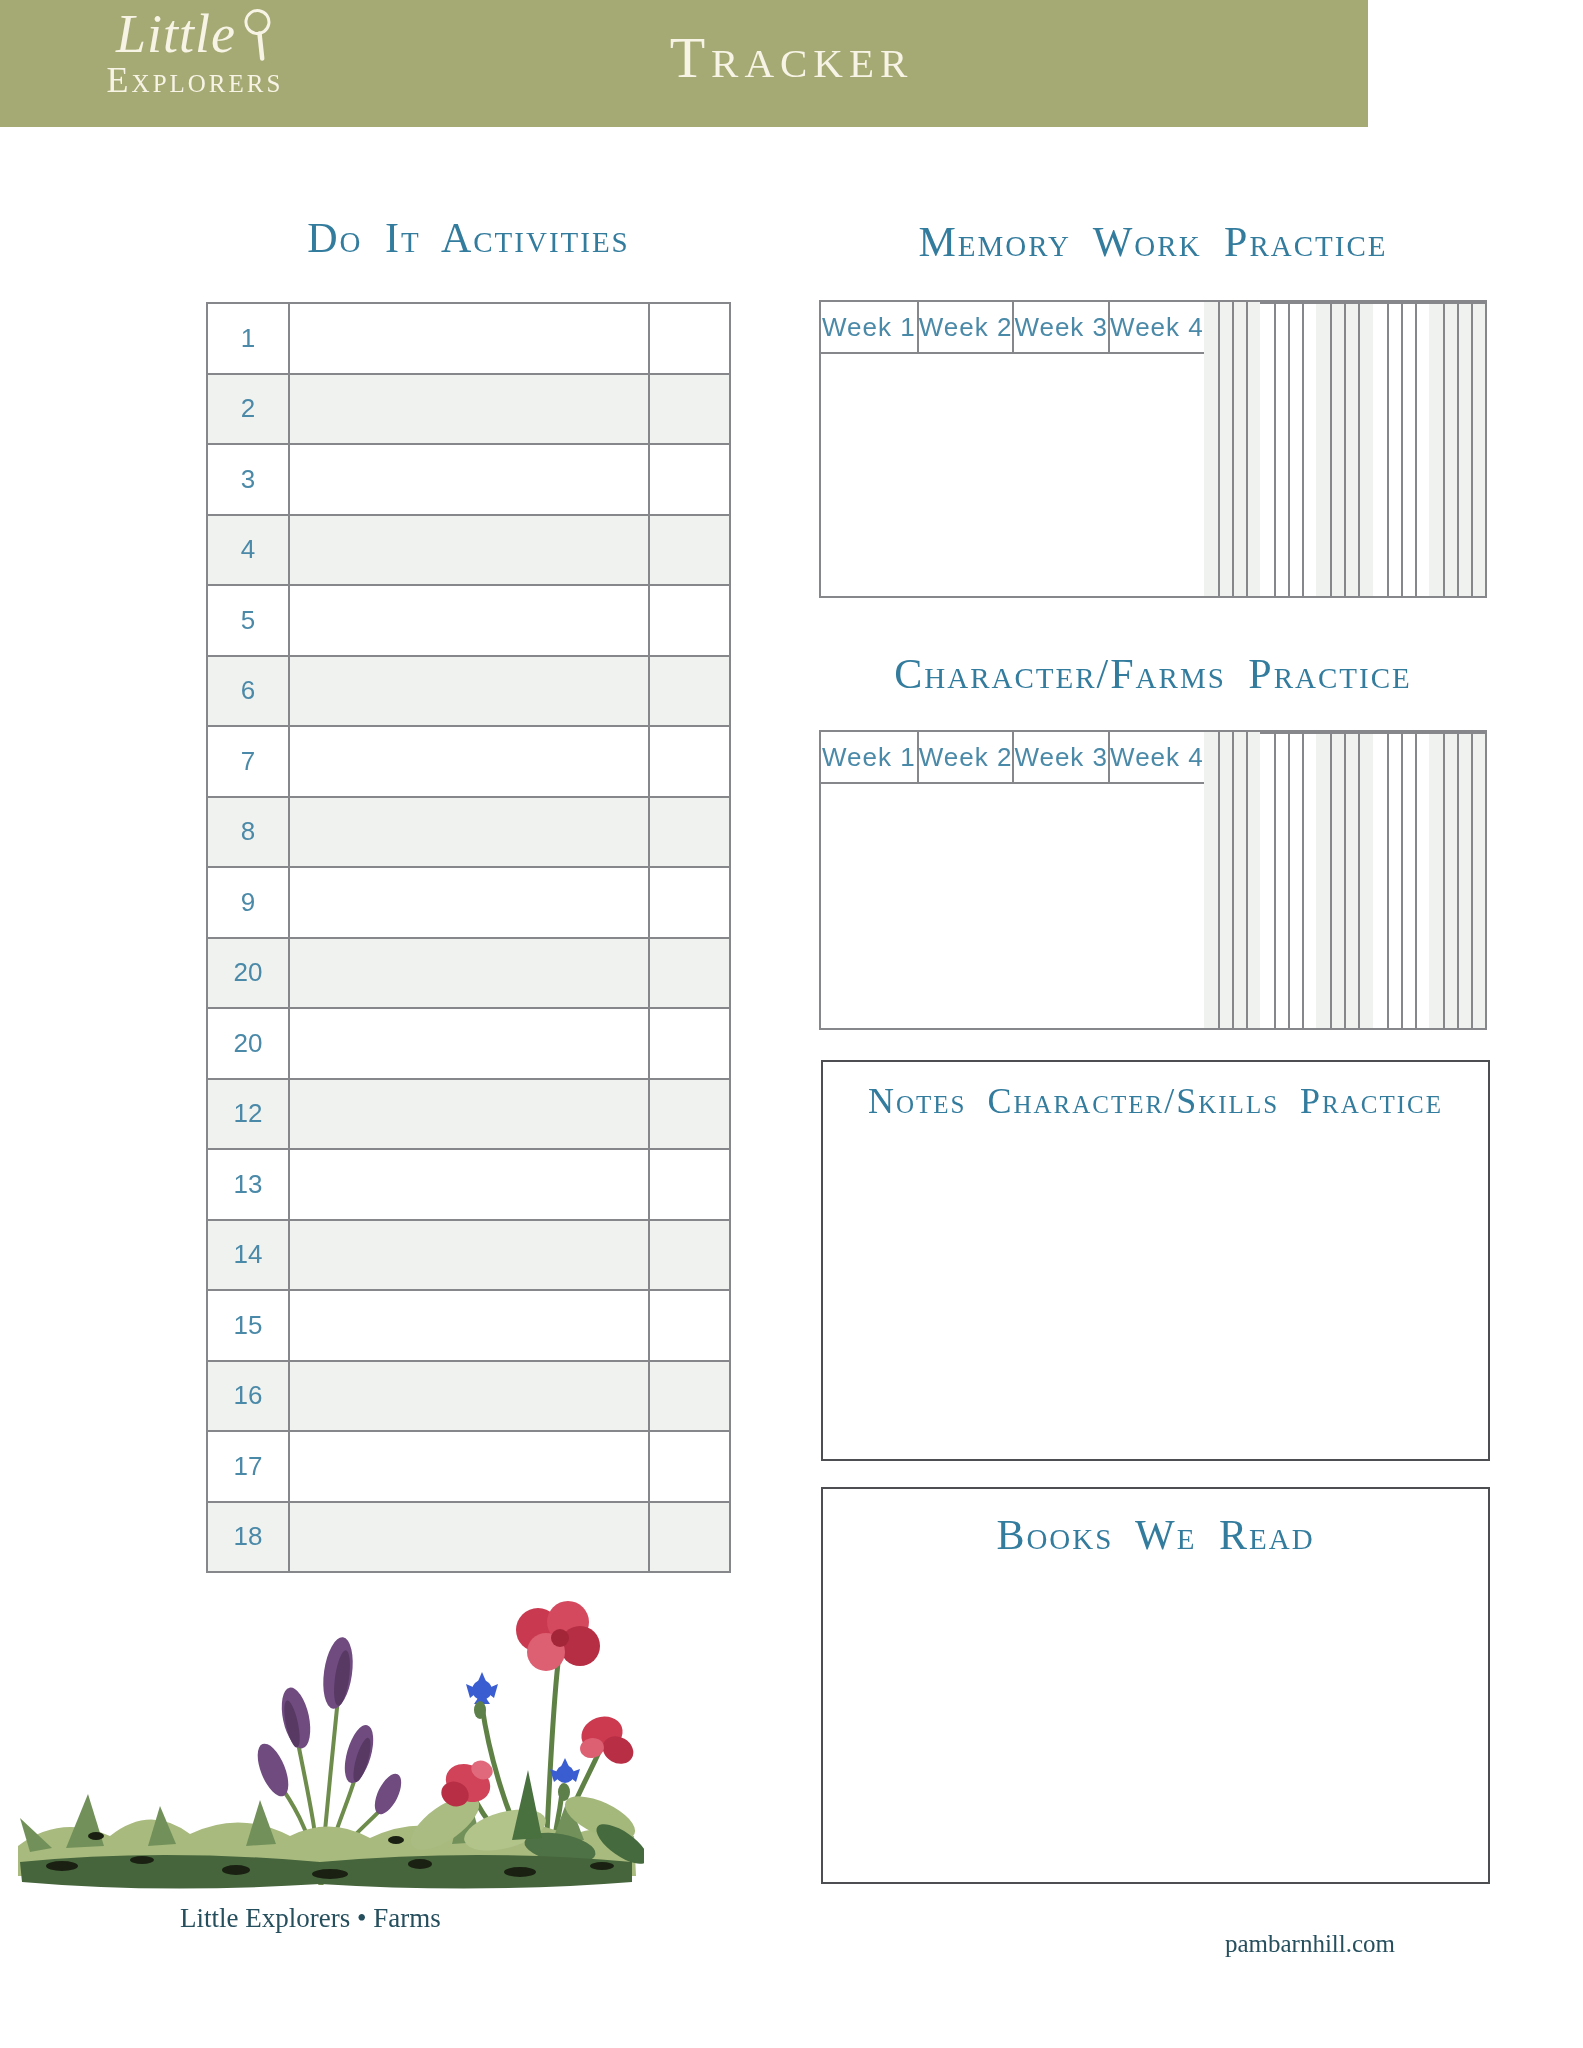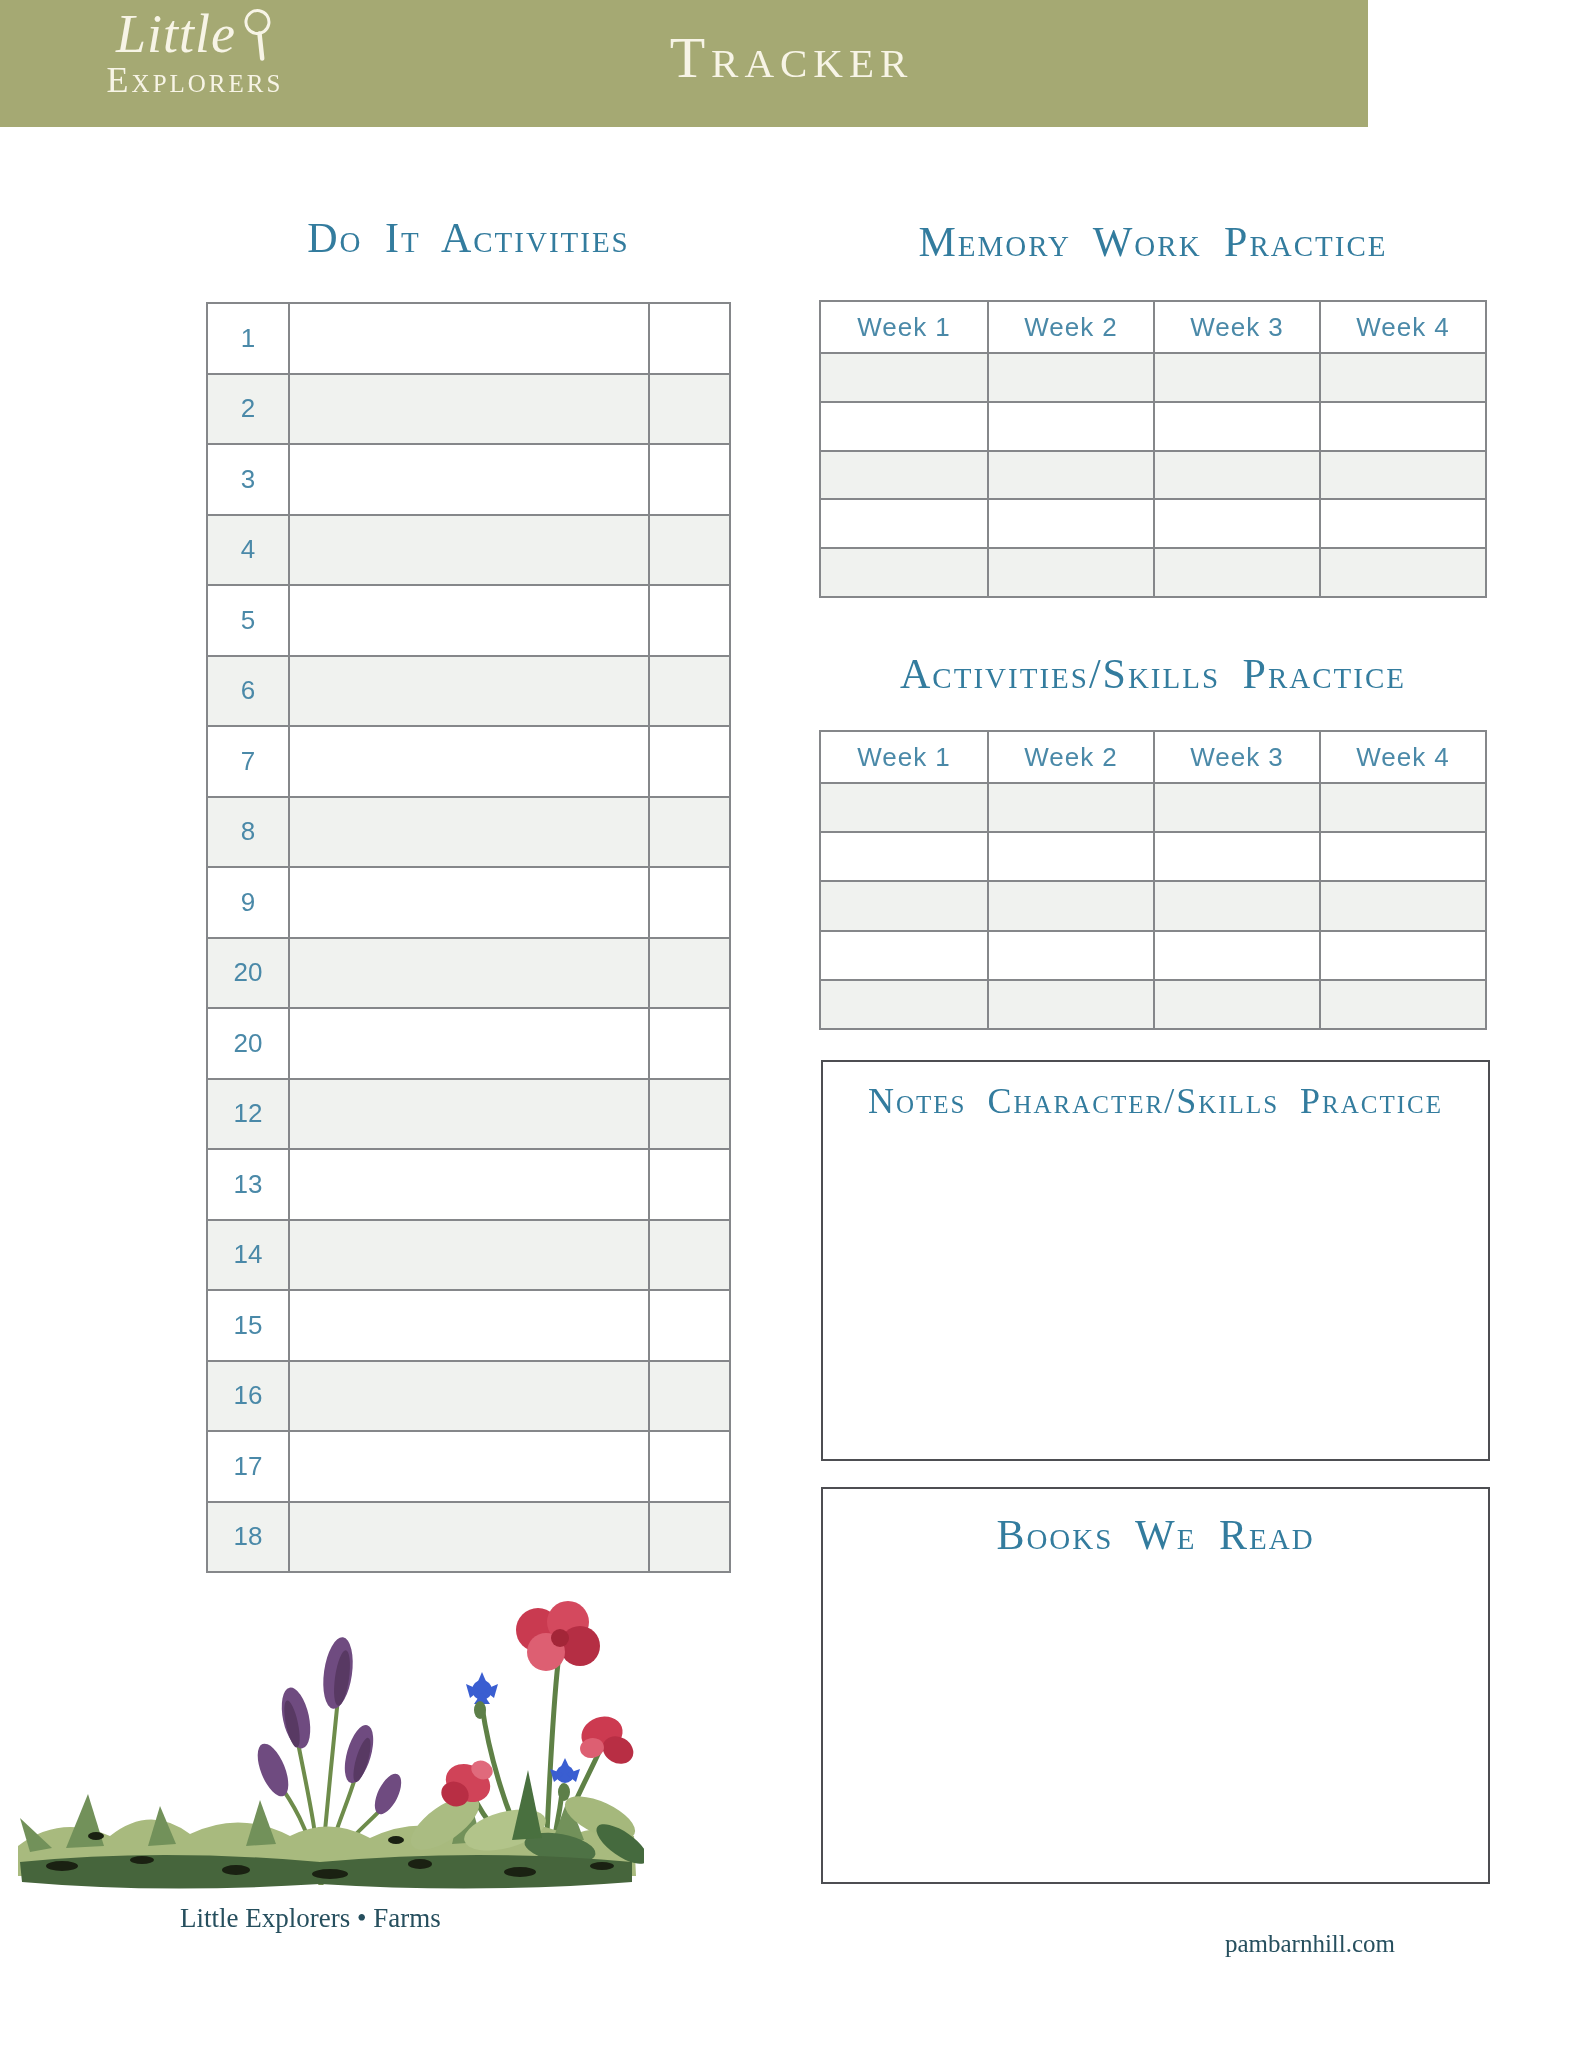--- a/index.html
+++ b/index.html
@@ -44,21 +44,21 @@
   .di-row + .di-row{border-top:2px solid var(--table_border);}
   .di-row.alt{background:var(--row_alt);}
   .di-num{
     border-right:2px solid var(--table_border);display:flex;align-items:center;justify-content:center;
     font-size:26px;color:var(--week_label);
   }
   .di-act{border-right:2px solid var(--table_border);}
   
   .wk-table{
     position:absolute;width:668px;border:2px solid var(--table_border);
-    display:flex;flex-direction:column;background:#fff;
+    display:flex;flex-direction:row;background:#fff;
   }
   .mem-t{left:819px;top:300px;height:298px;}
   .chr-t{left:819px;top:730px;height:300px;}
   .wk-head{height:52px;flex:none;display:grid;grid-template-columns:repeat(4,1fr);border-bottom:2px solid var(--table_border);}
   .wk-hcell{
     display:flex;align-items:center;justify-content:center;
     font-size:26px;letter-spacing:1px;color:var(--week_label);
   }
   .wk-hcell + .wk-hcell{border-left:2px solid var(--table_border);}
   .wk-row{flex:1;display:grid;grid-template-columns:repeat(4,1fr);}
@@ -227,21 +227,21 @@
         <div class="wk-cell"></div>
       </div>
       <div class="wk-row alt">
         <div class="wk-cell"></div>
         <div class="wk-cell"></div>
         <div class="wk-cell"></div>
         <div class="wk-cell"></div>
       </div>
     </div>
 
-  <h2 class="sec-h chr-h">Activities/Skills Practice</h2>
+  <h2 class="sec-h chr-h">Character/Farms Practice</h2>
   <div class="wk-table chr-t">
       <div class="wk-head">
         <div class="wk-hcell">Week 1</div>
         <div class="wk-hcell">Week 2</div>
         <div class="wk-hcell">Week 3</div>
         <div class="wk-hcell">Week 4</div>
       </div>
       <div class="wk-row alt">
         <div class="wk-cell"></div>
         <div class="wk-cell"></div>

